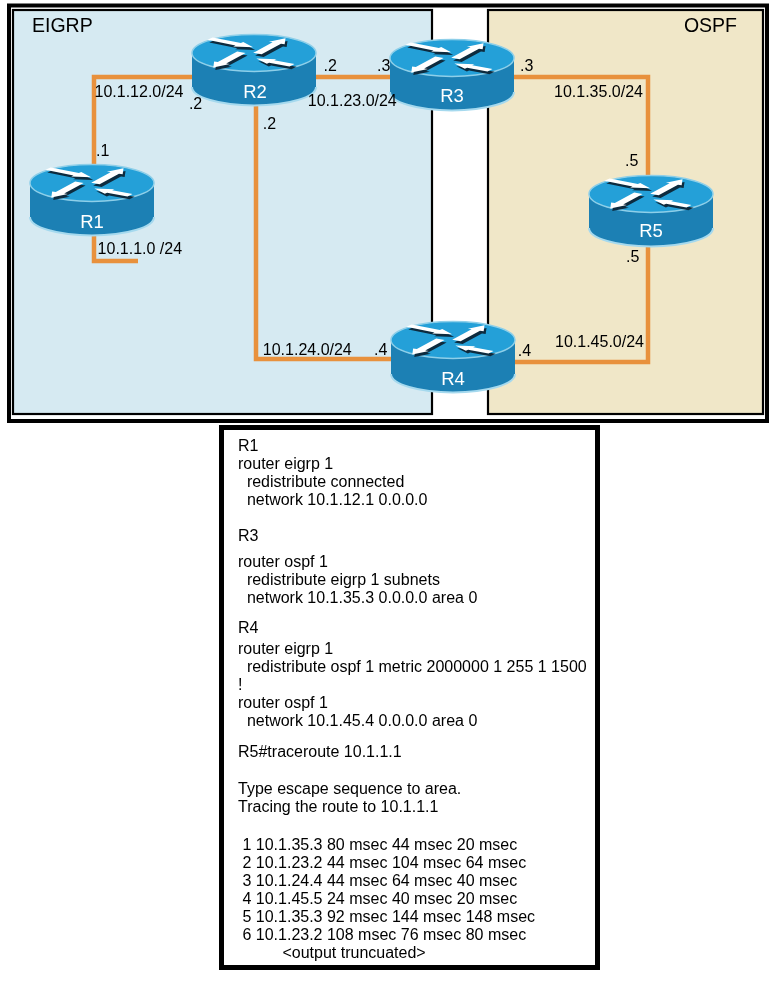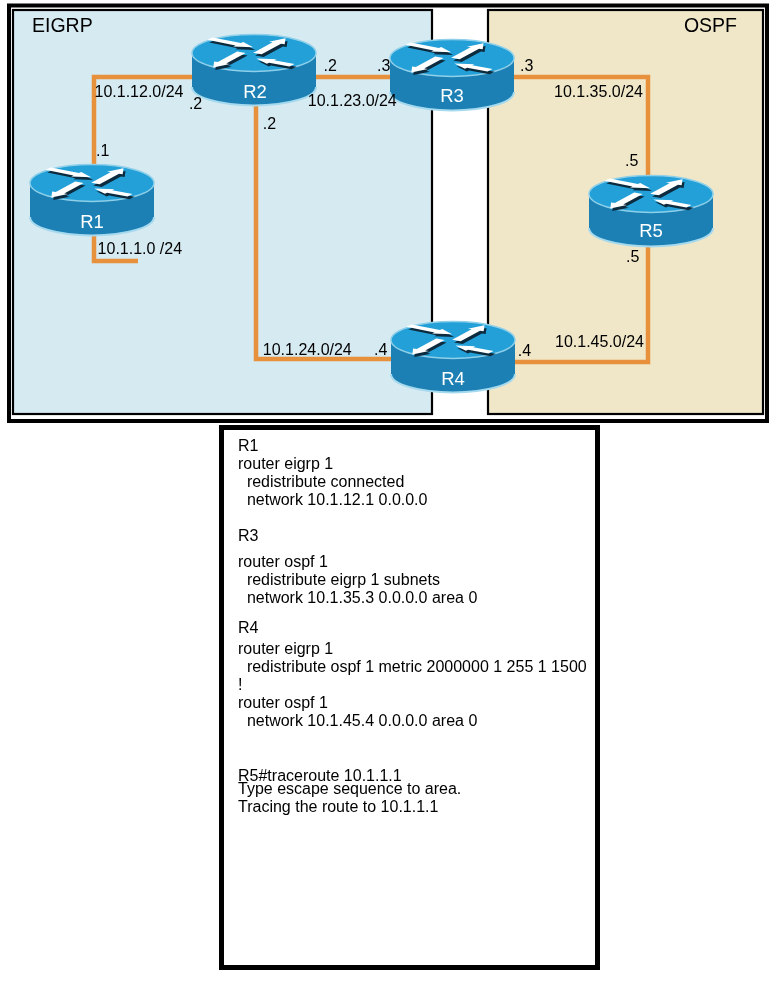--- a/index.html
+++ b/index.html
@@ -99,16 +99,23 @@
   <div class="t" style="top:96.5px;">R3</div>
   <div class="t" style="top:122.5px;">router ospf 1
   redistribute eigrp 1 subnets
   network 10.1.35.3 0.0.0.0 area 0</div>
   <div class="t" style="top:188.5px;">R4</div>
   <div class="t" style="top:209.5px;">router eigrp 1
   redistribute ospf 1 metric 2000000 1 255 1 1500
 !
 router ospf 1
   network 10.1.45.4 0.0.0.0 area 0</div>
-  <div class="t" style="top:312.5px;margin-top:24px;">R5#traceroute 10.1.1.1</div>
+  <div class="t" style="top:312.5px;">R5#traceroute 10.1.1.1</div>
   <div class="t" style="top:349.5px;">Type escape sequence to area.
 Tracing the route to 10.1.1.1</div>
+  <div class="t" style="top:405.5px;"> 1 10.1.35.3 80 msec 44 msec 20 msec
+ 2 10.1.23.2 44 msec 104 msec 64 msec
+ 3 10.1.24.4 44 msec 64 msec 40 msec
+ 4 10.1.45.5 24 msec 40 msec 20 msec
+ 5 10.1.35.3 92 msec 144 msec 148 msec
+ 6 10.1.23.2 108 msec 76 msec 80 msec
+          &lt;output truncuated&gt;</div>
 </div>
 
 </body></html>

